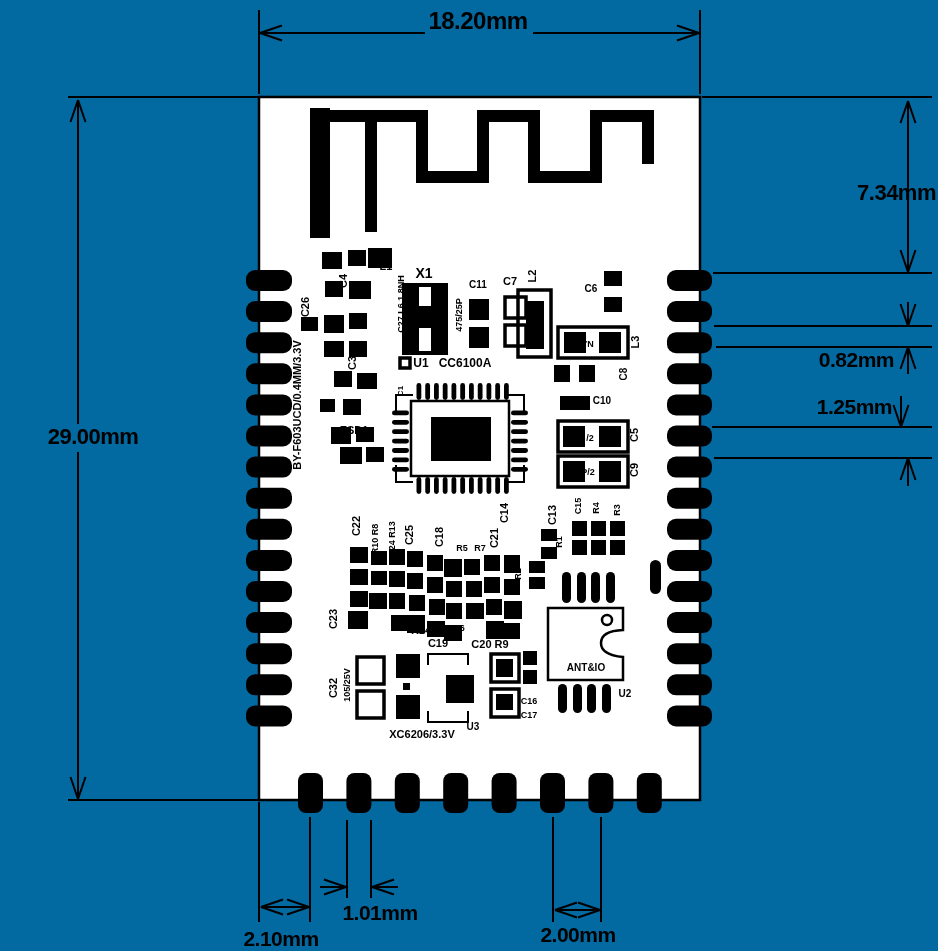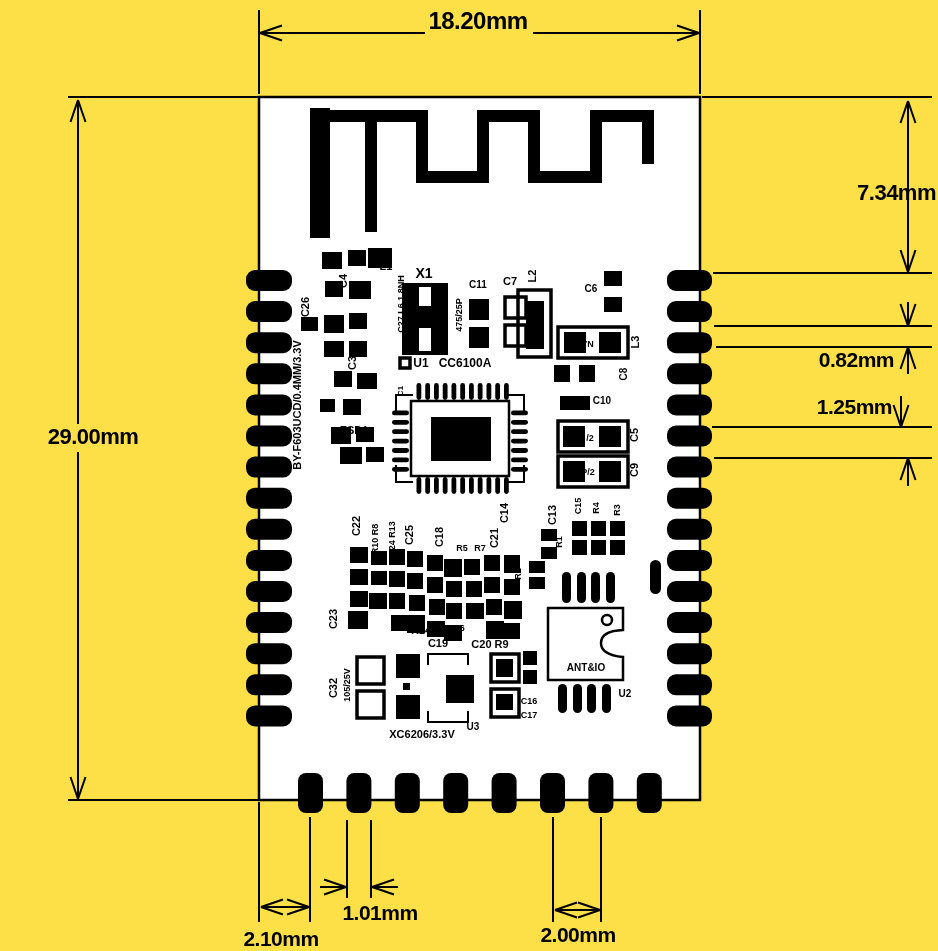--- a/index.html
+++ b/index.html
@@ -1,16 +1,16 @@
 <!DOCTYPE html>
 <html><head>
 <meta charset="utf-8">
 <style>
   html,body{margin:0;padding:0;background:#ffffff;}
-  .frame{position:relative;width:938px;height:951px;background:#fde047;overflow:hidden;}
+  .frame{position:relative;width:938px;height:951px;background:#0369a1;overflow:hidden;}
   #drawing text{font-family:"Liberation Sans","DejaVu Sans",sans-serif;font-weight:bold;fill:#000;}
   #drawing .dim-text{letter-spacing:-0.5px;}
   #drawing .lines{stroke:#000;stroke-width:2;fill:none;}
   #drawing .outline{stroke:#000;stroke-width:2.5;fill:#ffffff;}
   #drawing .hollow{stroke:#000;stroke-width:3.5;fill:none;}
   #drawing .solid{fill:#000;stroke:none;}
   #drawing .trace{stroke:#000;stroke-width:12;fill:none;}
 </style>
 </head>
 <body>

